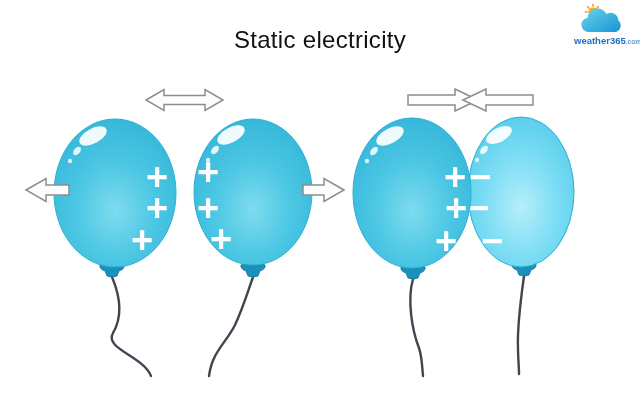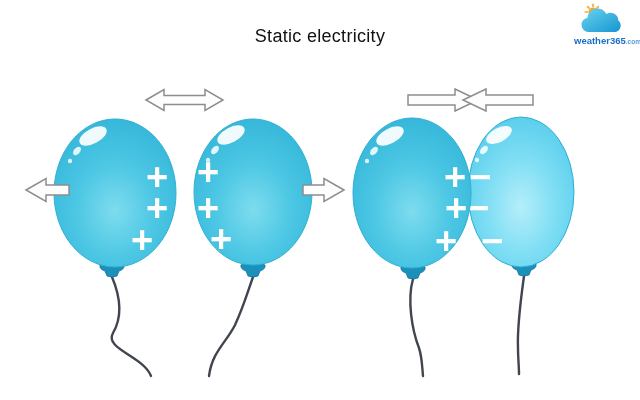--- a/index.html
+++ b/index.html
@@ -11,21 +11,21 @@
   }
   .stage {
     position: relative;
     width: 640px; height: 400px;
     background: #ffffff;
   }
   .title {
     position: absolute;
     top: 26px; left: 0; width: 100%;
     text-align: center;
-    font-size: 18px;
+    font-size: 24px;
     color: #111111;
     letter-spacing: 0.3px;
   }
   .logo {
     position: absolute;
     top: 3px; right: 6px;
     width: 60px;
     text-align: center;
     line-height: 0;
   }

